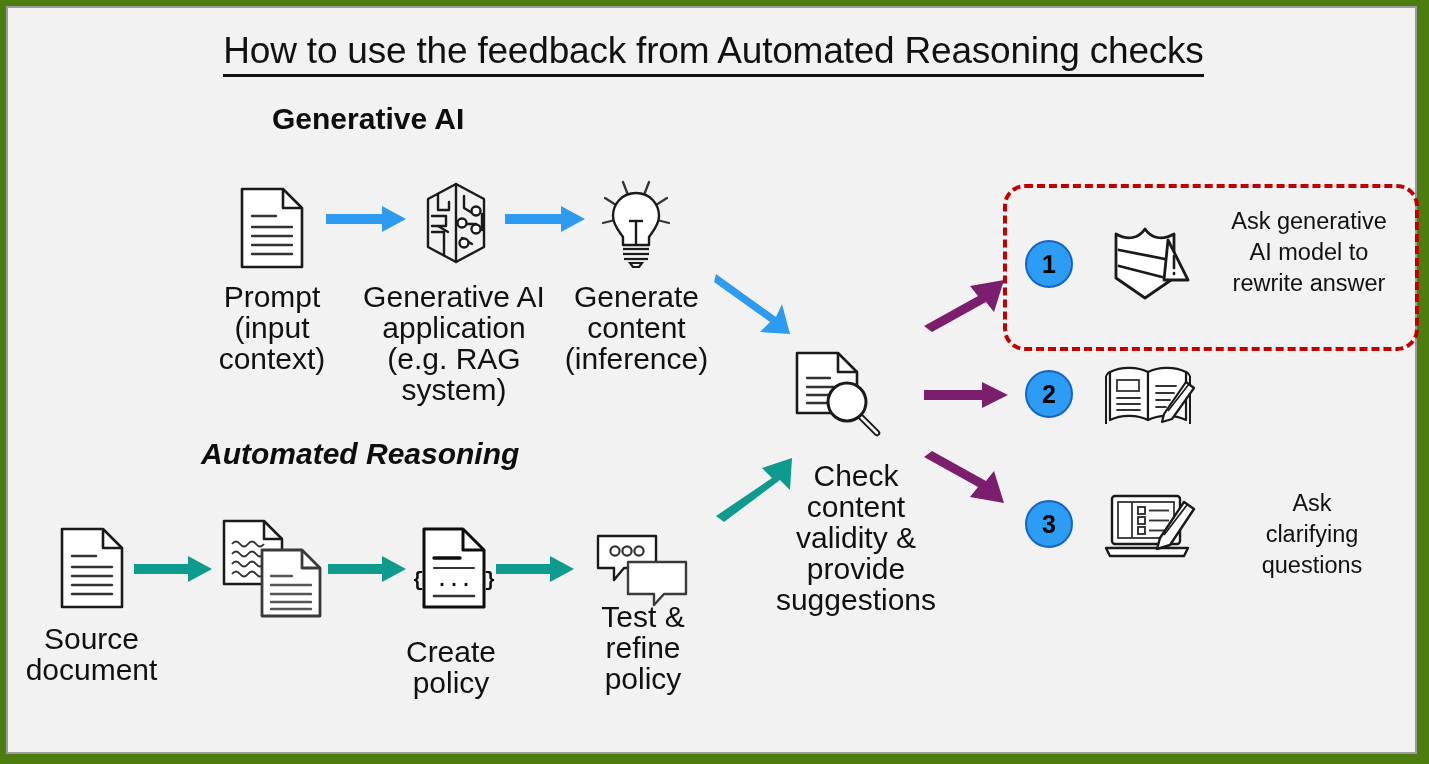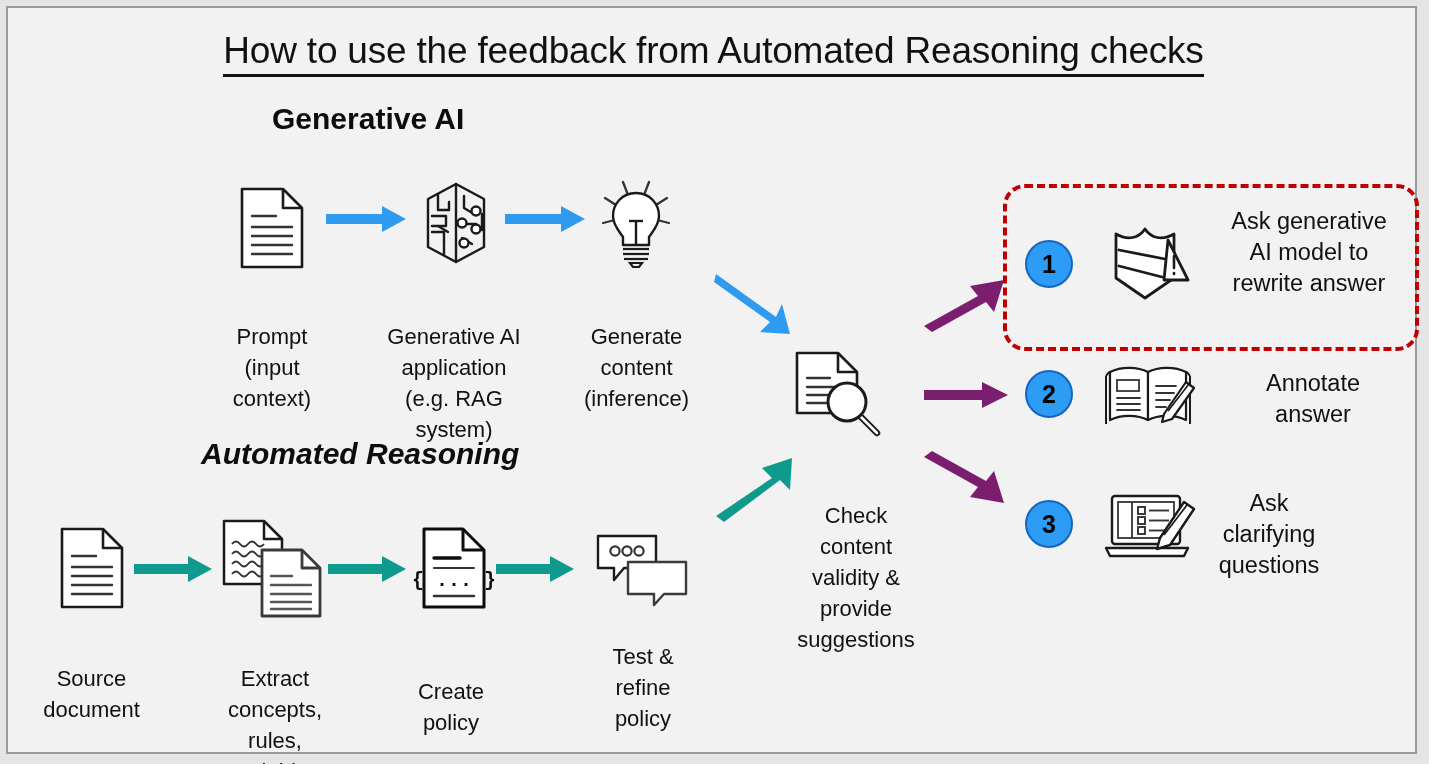--- a/index.html
+++ b/index.html
@@ -5,21 +5,21 @@
   html, body {
     margin: 0;
     padding: 0;
     background: #ffffff;
     font-family: "Liberation Sans", sans-serif;
   }
   #canvas {
     position: relative;
     width: 1429px;
     height: 764px;
-    background: #e5e5e5;
+    background: #4d7c0f;
     overflow: hidden;
   }
   #frame {
     position: absolute;
     left: 6px; top: 6px;
     width: 1411px; height: 748px;
     background: #F2F2F2;
     border: 2px solid #9a9a9a;
     box-sizing: border-box;
   }
@@ -40,24 +40,23 @@
   .section-head {
     position: absolute;
     font-size: 30px;
     font-weight: bold;
     color: #0d0d0d;
     white-space: nowrap;
   }
   .node-label {
     position: absolute;
     text-align: center;
-    font-size: 22px;
+    font-size: 30px;
     line-height: 31px;
     color: #111111;
-    margin-top: 40px;
   }
   .icon-box {
     position: absolute;
   }
   .num-circle {
     position: absolute;
     width: 48px; height: 48px;
     border-radius: 50%;
     background: #2D9CF5;
     border: 2.5px solid #1565C0;
@@ -257,24 +256,20 @@
           <circle cx="33" cy="19" r="4.6"></circle>
           <circle cx="45" cy="19" r="4.6"></circle>
         </g>
         <path d="M34 30 H92 V62 H70 L60 73 L60 62 H34 Z" fill="#fff" stroke="#3A3A3A" stroke-width="2.4" stroke-linejoin="round"></path>
       </svg>
     </div>
 
     <div class="node-label" style="left:6px; top:615px; width:155px; white-space:pre-line;">Source
 document</div>
 
-    <div class="node-label" style="left:192px; top:615px; width:150px; white-space:pre-line;">Extract
-concepts,
-rules,
-variables</div>
 
     <div class="node-label" style="left:378px; top:628px; width:130px; white-space:pre-line;">Create
 policy</div>
 
     <div class="node-label" style="left:570px; top:593px; width:130px; white-space:pre-line;">Test &amp;
 refine
 policy</div>
 
     <div class="icon-box" style="left:706px; top:262px; width:90px; height:80px;">
       <svg width="90" height="80" viewBox="0 0 90 80">
@@ -372,22 +367,20 @@
           <line x1="52" y1="28" x2="72" y2="28"></line>
           <line x1="52" y1="35" x2="70" y2="35"></line>
           <line x1="52" y1="42" x2="66" y2="42"></line>
           <line x1="52" y1="49" x2="62" y2="49"></line>
         </g>
         <path d="M60 56 L82 24 L90 30 L68 61 L58 64 Z" fill="#fff" stroke="#1A1A1A" stroke-width="2.2" stroke-linejoin="round"></path>
         <line x1="64" y1="53" x2="85" y2="26" stroke="#1A1A1A" stroke-width="1.6"></line>
       </svg>
     </div>
 
-    <div class="action-label" style="left:1200px; top:360px; width:210px; white-space:pre-line;">Annotate
-answer</div>
 
     <div class="num-circle" style="left:1017px; top:492px;">
       <span>3</span>
     </div>
 
     <div class="icon-box" style="left:1096px; top:482px; width:96px; height:76px;">
       <svg width="96" height="76" viewBox="0 0 96 76">
         <rect x="8" y="6" width="68" height="48" rx="3" fill="#fff" stroke="#1A1A1A" stroke-width="2.4"></rect>
         <rect x="14" y="12" width="56" height="36" fill="#fff" stroke="#333" stroke-width="1.8"></rect>
         <line x1="28" y1="12" x2="28" y2="48" stroke="#333" stroke-width="1.8"></line>
@@ -398,18 +391,18 @@
           <line x1="45" y1="20.5" x2="65" y2="20.5"></line>
           <line x1="45" y1="30.5" x2="65" y2="30.5"></line>
           <line x1="45" y1="40.5" x2="62" y2="40.5"></line>
         </g>
         <path d="M2 58 H84 L80 66 H6 Z" fill="#fff" stroke="#1A1A1A" stroke-width="2.4" stroke-linejoin="round"></path>
         <path d="M56 48 L80 12 L90 19 L66 55 L53 59 Z" fill="#fff" stroke="#1A1A1A" stroke-width="2.4" stroke-linejoin="round"></path>
         <line x1="60" y1="45" x2="83" y2="15" stroke="#1A1A1A" stroke-width="1.7"></line>
       </svg>
     </div>
 
-    <div class="action-label" style="left:1161px; top:480px; width:200px; white-space:pre-line;">Ask
+    <div class="action-label" style="left:1204px; top:480px; width:200px; white-space:pre-line;">Ask
 clarifying
 questions</div>
 
   </div>
 </div>
 
 </body></html>

